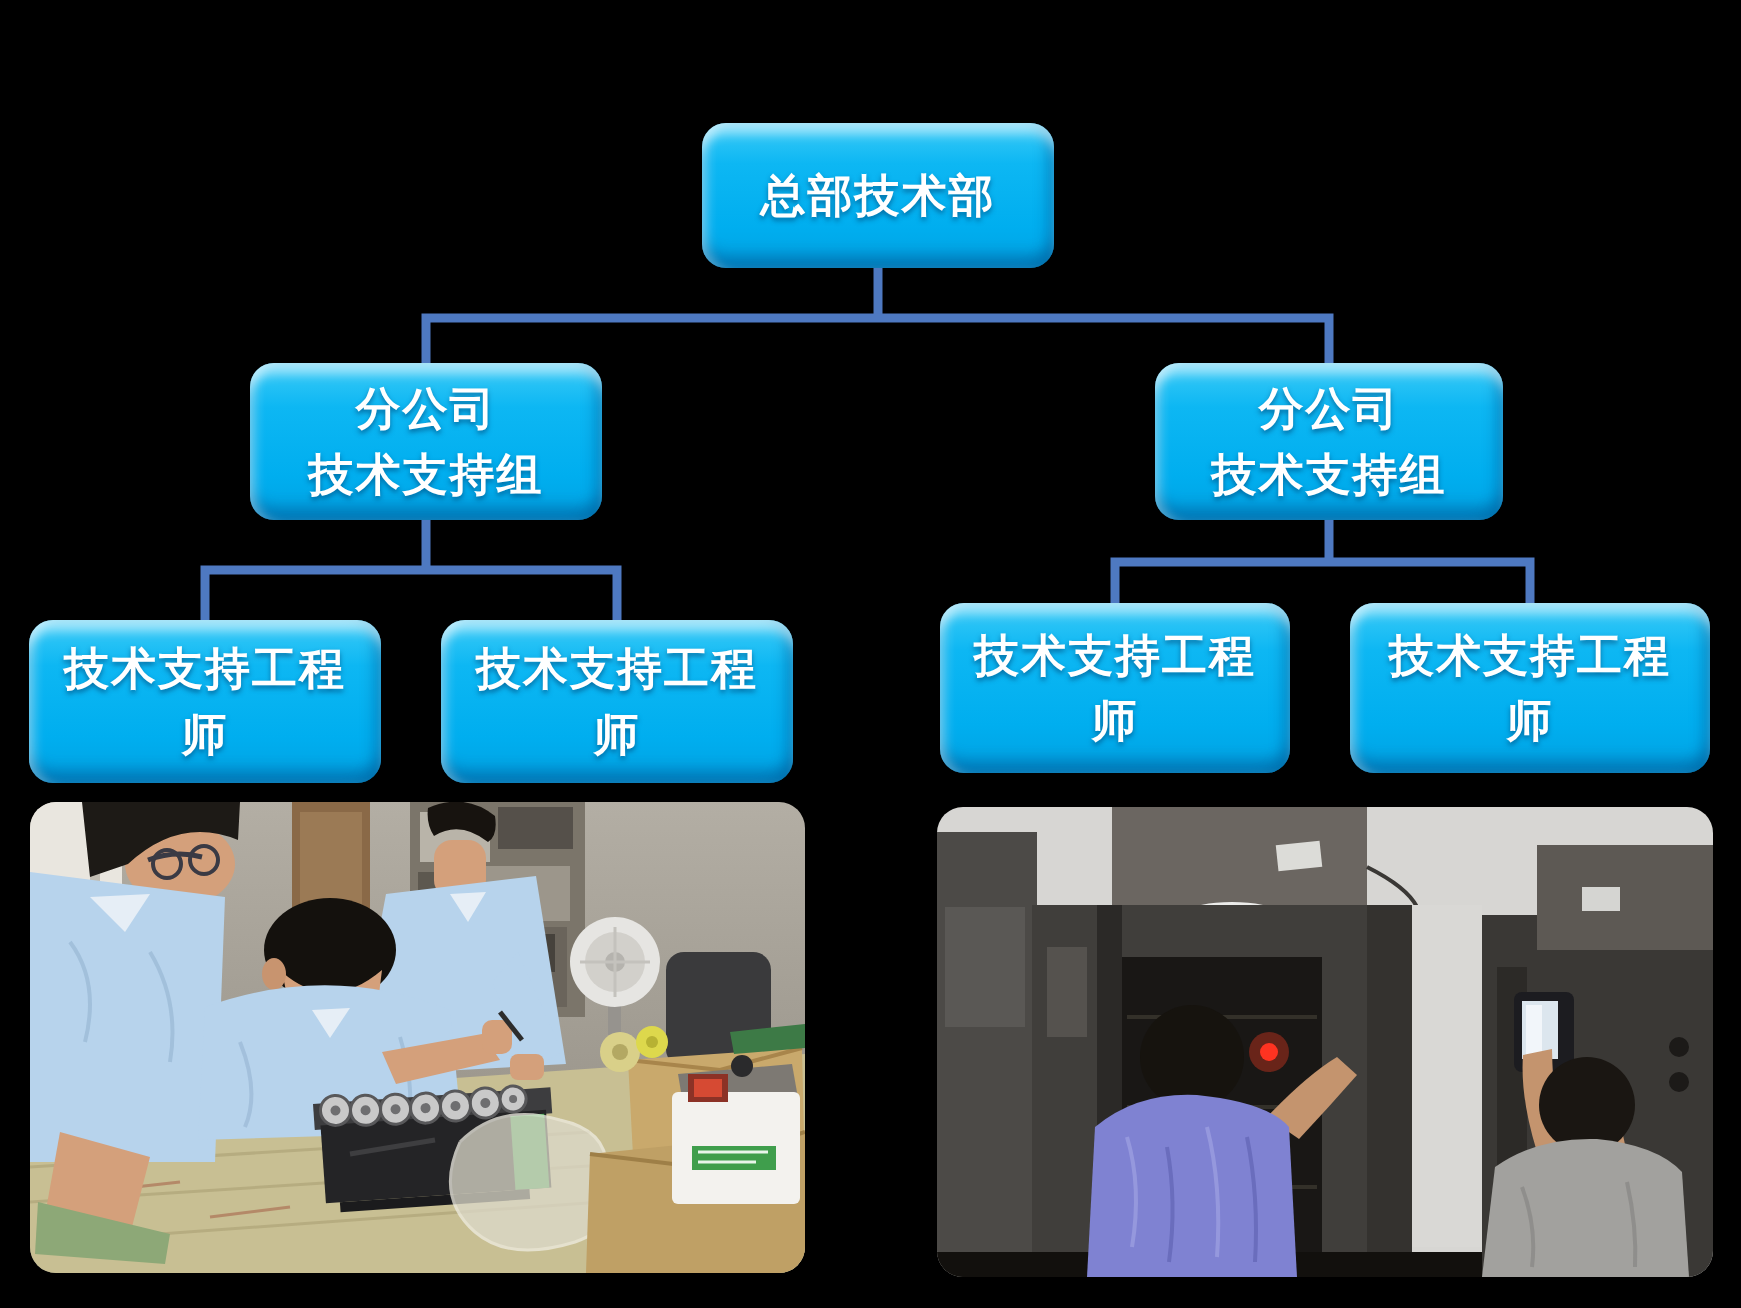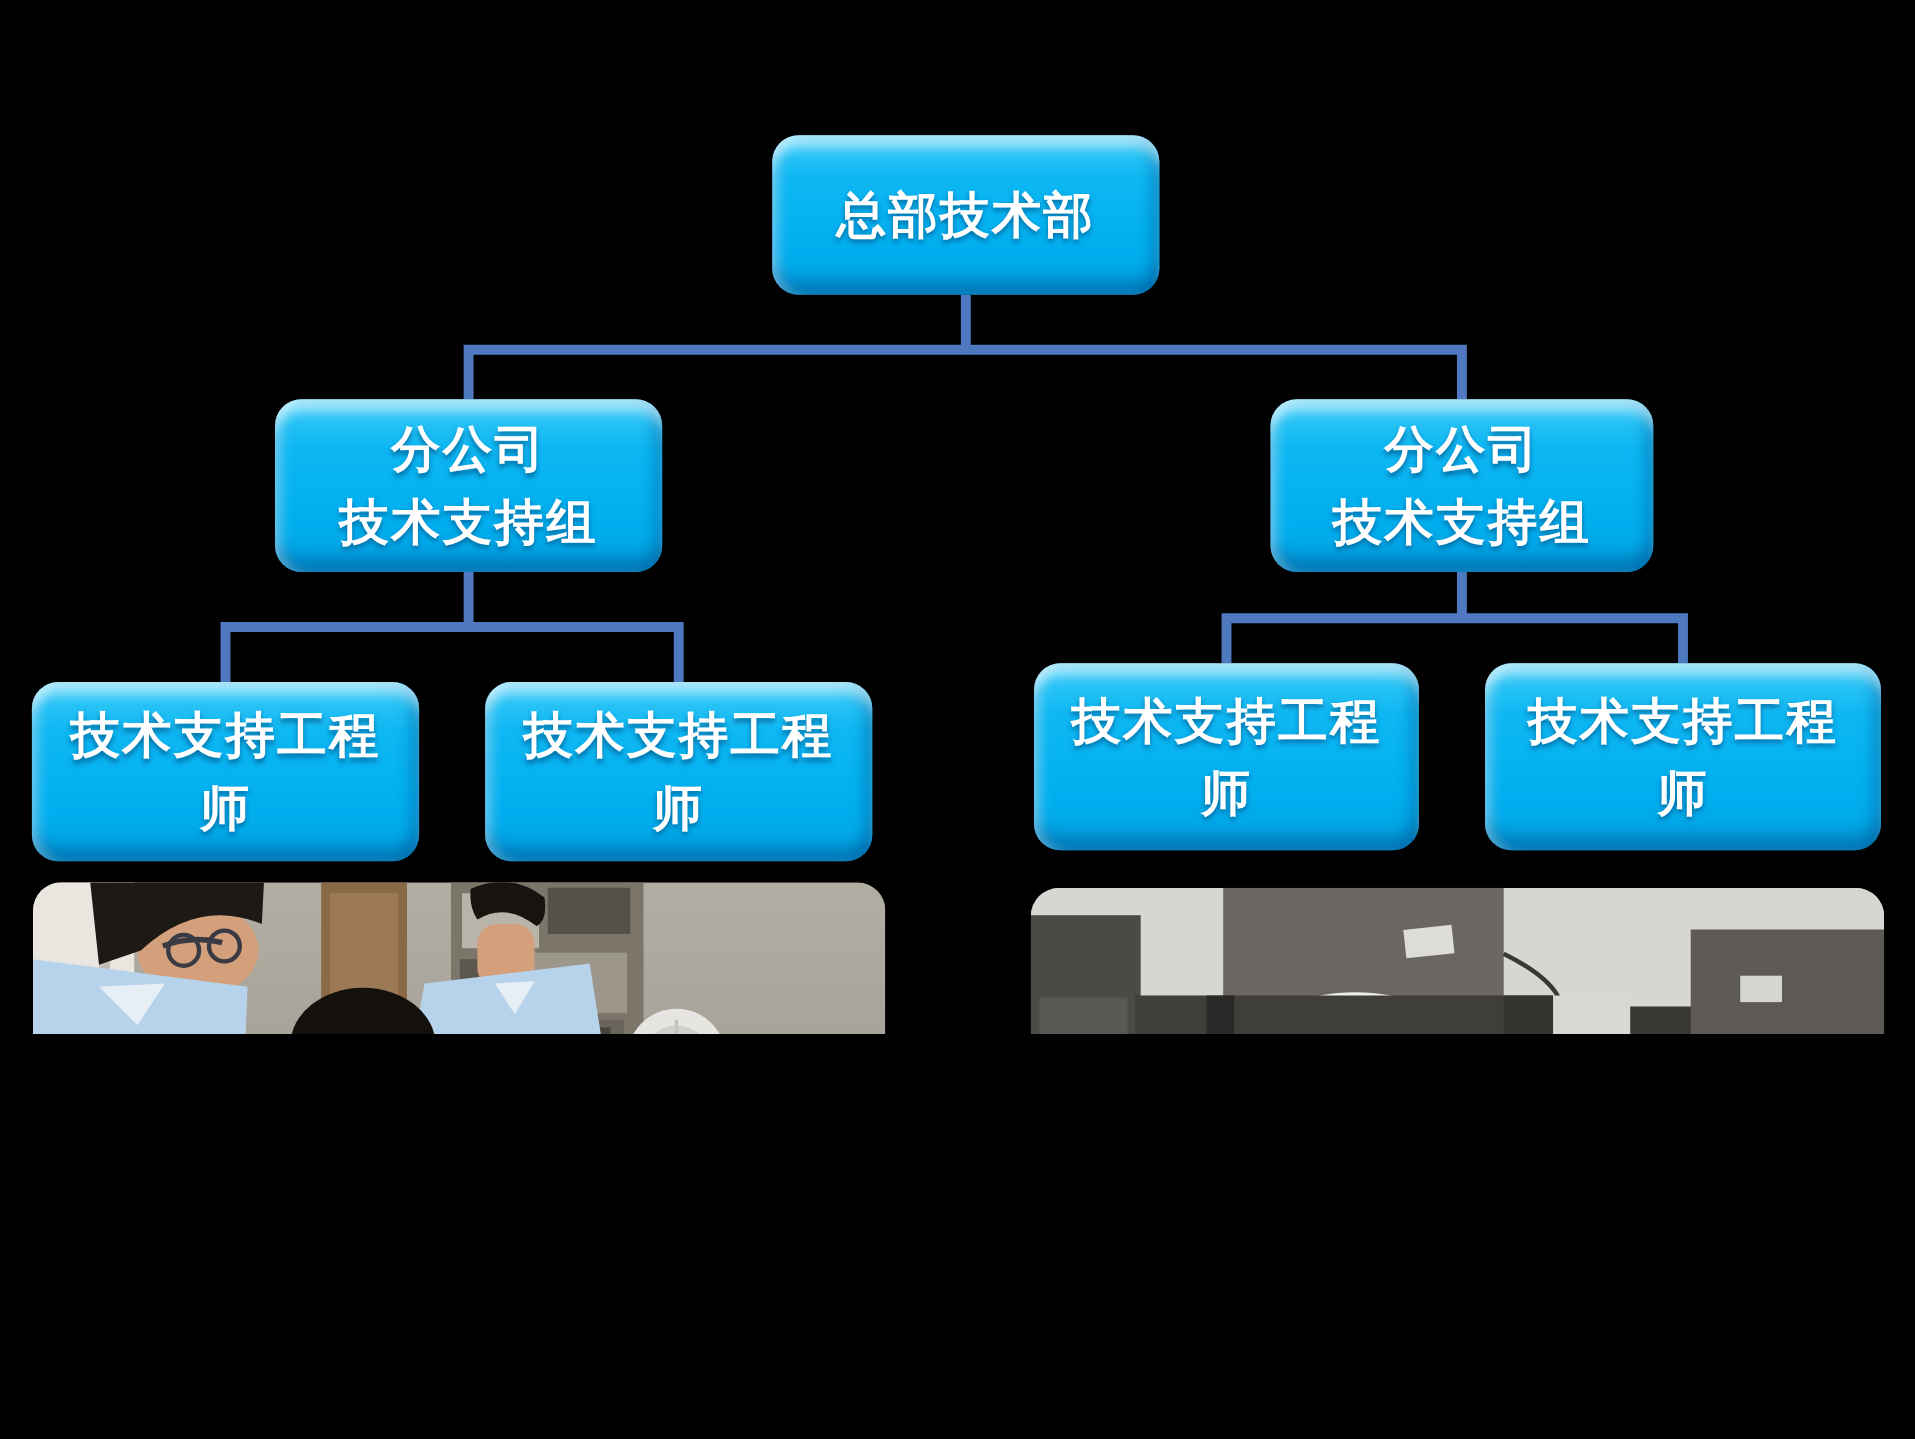--- a/index.html
+++ b/index.html
@@ -1,16 +1,16 @@
 <!DOCTYPE html>
 <html><head>
 <meta charset="utf-8">
 <style>
   html,body{margin:0;padding:0;background:#000;}
-  .canvas{position:relative;width:1741px;height:940px;background:#000000;overflow:hidden;
+  .canvas{position:relative;width:1741px;height:1308px;background:#000000;overflow:hidden;
           font-family:"Liberation Sans","DejaVu Sans",sans-serif;}
   .connectors{position:absolute;left:0;top:0;z-index:1;}
   .node{position:absolute;z-index:2;display:flex;align-items:center;justify-content:center;
         text-align:center;border-radius:24px;
         background:linear-gradient(180deg,#3ccbf7 0%,#0db7f3 28%,#00aeef 72%,#00a2e2 100%);
         box-shadow:inset 0 15px 11px -4px rgba(255,255,255,.55),
                    inset 11px 0 10px -4px rgba(255,255,255,.30),
                    inset -13px 0 12px -4px rgba(0,100,160,.38),
                    inset 0 -17px 14px -4px rgba(0,80,140,.48);}
   .node-label{color:#ffffff;font-weight:bold;font-size:45px;line-height:1.45;

